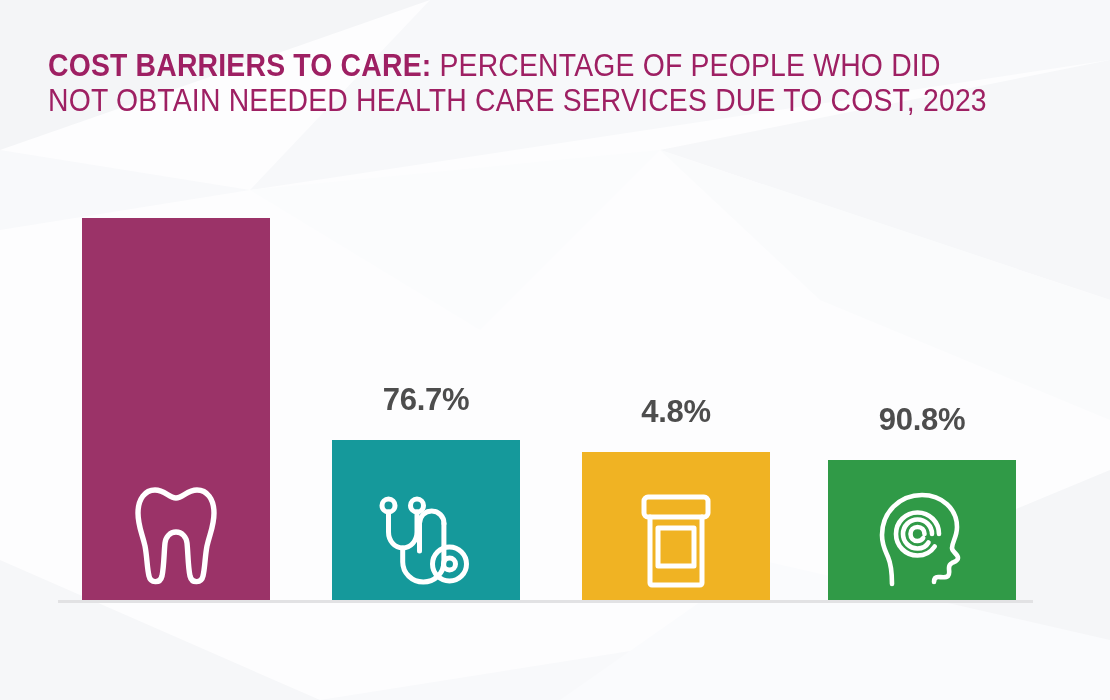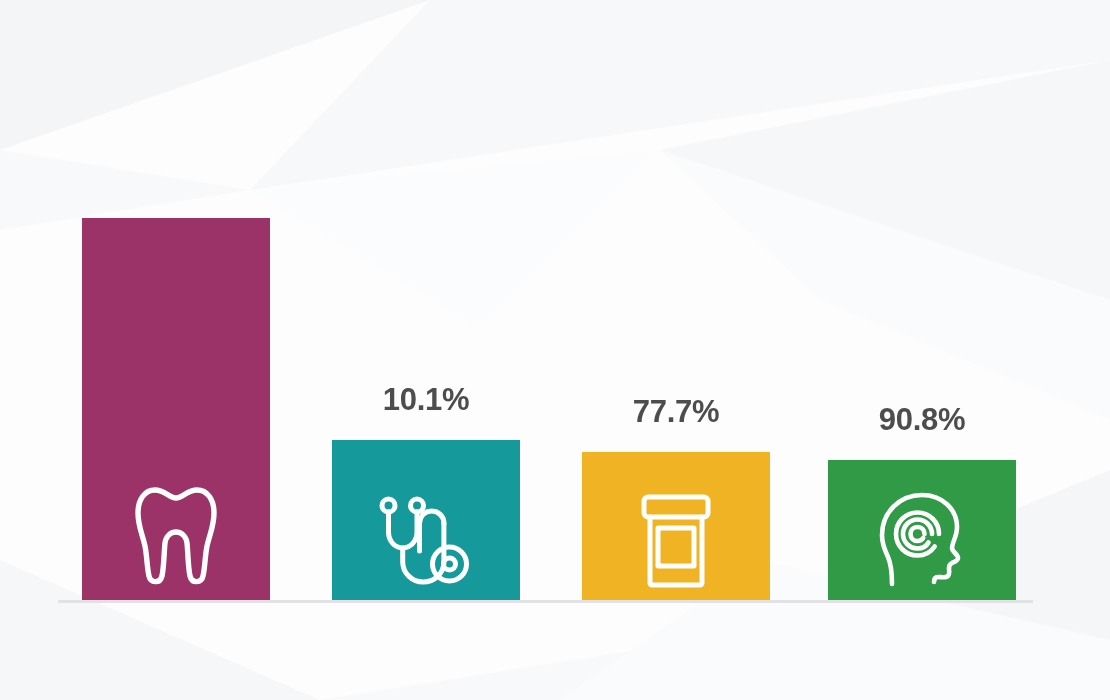--- a/index.html
+++ b/index.html
@@ -89,53 +89,57 @@
     <polygon points="0,150 250,190 0,230" fill="#f8f9fb"></polygon>
     <polygon points="1110,60 1110,300 660,150" fill="#f6f7f9"></polygon>
     <polygon points="660,150 1110,300 1110,420 820,300" fill="#fafbfc"></polygon>
     <polygon points="0,560 320,700 0,700" fill="#f6f7f9"></polygon>
     <polygon points="320,700 700,640 1110,700" fill="#f8f9fb"></polygon>
     <polygon points="700,640 1110,470 1110,700" fill="#f5f6f8"></polygon>
     <polygon points="560,700 760,560 1110,640 1110,700" fill="#fafbfd"></polygon>
     <polygon points="250,190 660,150 480,330" fill="#fbfcfd"></polygon>
   </svg>
 
+  <div class="title-wrap">
+    <div class="title-line"><span class="title-strong">COST BARRIERS TO CARE:</span><span> PERCENTAGE OF PEOPLE WHO DID</span></div>
+    <div class="title-line">NOT OBTAIN NEEDED HEALTH CARE SERVICES DUE TO COST, 2023</div>
+  </div>
 
   <div class="chart">
 
     <div class="baseline"></div>
 
     <div class="bar-group" style="left:82px;">
       <div class="bar-value" style="top:-218px;">12.7%</div>
       <div class="bar" style="height:382px;background:#9B3368;">
         <svg class="bar-icon" width="86" height="104" viewBox="0 0 86 104" fill="none" stroke="#ffffff" stroke-width="5.4" stroke-linecap="round" stroke-linejoin="round">
           <path d="M43 14c-7 0-11-8-21-8C12 6 5 15 5 29c0 13 4 20 7 33 2 10 2 22 4 30 1.5 7 11 8 13 0 2-9 2-24 3-33 .7-6 5-11 11-11s10.3 5 11 11c1 9 1 24 3 33 2 8 11.5 7 13 0 2-8 2-20 4-30 3-13 7-20 7-33C81 15 74 6 64 6 54 6 50 14 43 14Z"></path>
         </svg>
       </div>
 
     </div>
 
     <div class="bar-group" style="left:332px;">
-      <div class="bar-value" style="top:-218px;">10.1%</div>
+      <div class="bar-value" style="top:-218px;">76.7%</div>
       <div class="bar" style="height:160px;background:#15999B;">
         <svg class="bar-icon" width="100" height="92" viewBox="0 0 100 92" fill="none" stroke="#ffffff" stroke-width="5" stroke-linecap="round" stroke-linejoin="round">
             <circle cx="12.5" cy="9.5" r="6.5"></circle>
             <circle cx="41" cy="9.5" r="6.5"></circle>
             <path d="M12.5 16v20c0 9 6.4 16 14.2 16S41 45 41 36V16"></path>
             <path d="M26.7 52v14c0 11 9.2 20 20.6 20s20.6-9 20.6-20V27.5"></path>
             <path d="M68 27.5c0-7-5.5-12.5-12.3-12.5S43.5 20.5 43.5 27.5V55"></path>
             <circle cx="73.5" cy="68" r="17"></circle>
             <circle cx="73.5" cy="68" r="6"></circle>
         </svg>
       </div>
 
     </div>
 
     <div class="bar-group" style="left:582px;">
-      <div class="bar-value" style="top:-206px;">77.7%</div>
+      <div class="bar-value" style="top:-206px;">4.8%</div>
       <div class="bar" style="height:148px;background:#F0B323;">
         <svg class="bar-icon" width="80" height="94" viewBox="0 0 80 94" fill="none" stroke="#ffffff" stroke-width="5" stroke-linecap="round" stroke-linejoin="round">
             <rect x="8" y="3" width="64" height="20" rx="4"></rect>
             <path d="M14 23v66a2 2 0 0 0 2 2h48a2 2 0 0 0 2-2V23"></path>
             <rect x="22" y="34" width="36" height="38"></rect>
         </svg>
       </div>
 
     </div>
 

